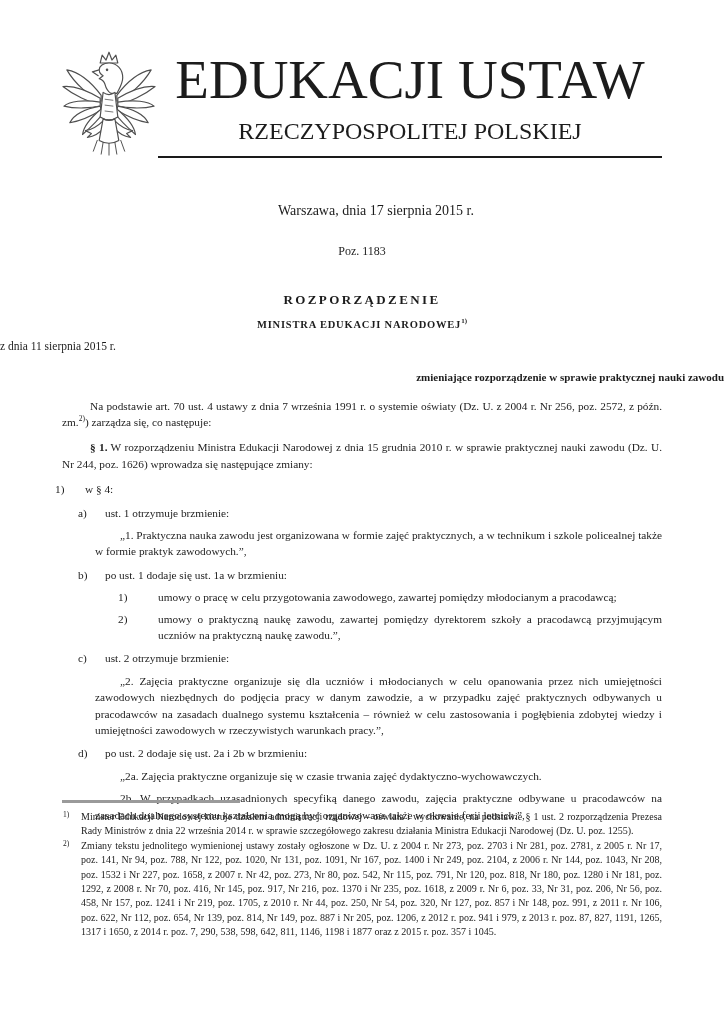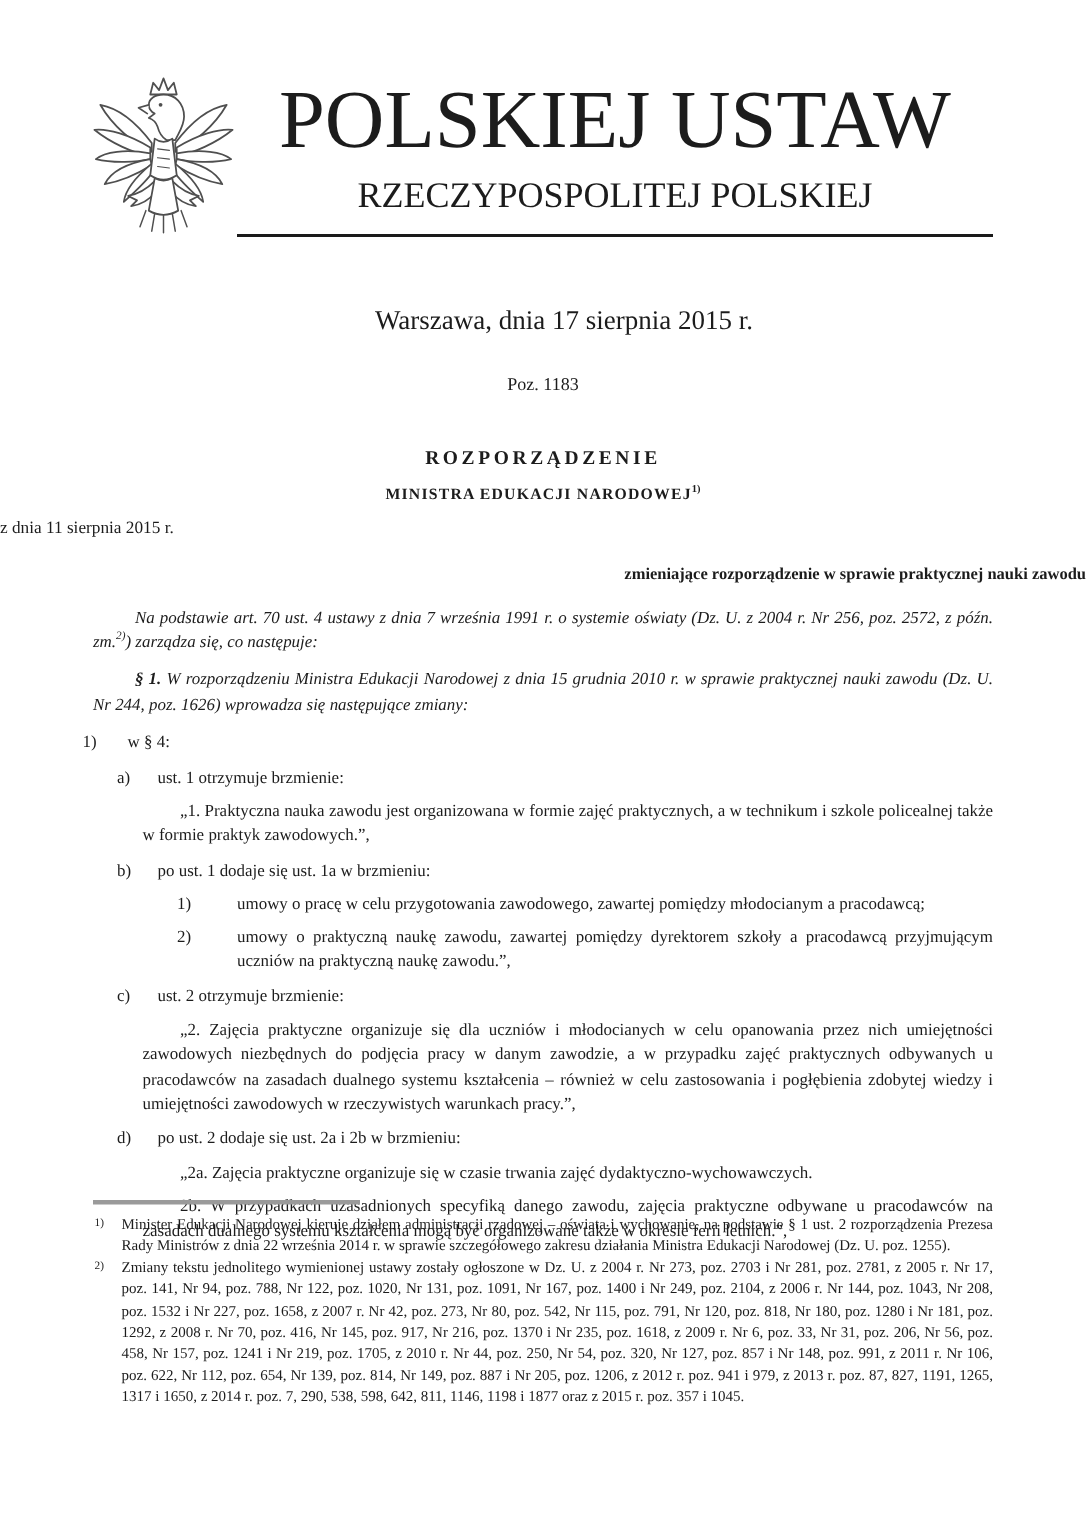--- a/index.html
+++ b/index.html
@@ -15,32 +15,32 @@
   .emblem{flex:0 0 98px;}
   .emblem svg{display:block;}
   .masthead-text{
     flex:1;text-align:center;border-bottom:2px solid #1a1a1a;
     padding-bottom:13px;margin-top:2px;
   }
   .title1{font-size:55px;line-height:1;white-space:nowrap;}
   .title2{font-size:24px;line-height:1;margin-top:12px;white-space:nowrap;}
 
   
-  .date-line{text-align:center;font-size:18px;margin-top:29px;padding-left:28px;}
+  .date-line{text-align:center;font-size:14px;margin-top:29px;padding-left:28px;}
   .poz{text-align:center;font-size:12px;margin-top:25px;}
   .act-type{text-align:center;font-size:13px;font-weight:bold;letter-spacing:2.4px;margin-top:33px;}
   .act-issuer{text-align:center;font-size:10.5px;font-weight:bold;letter-spacing:0.8px;margin-top:9px;}
   .act-issuer sup{font-size:7px;letter-spacing:0;}
   .act-date{font-size:11.5px;margin-top:10px;}
   .act-subject{text-align:right;font-size:11px;font-weight:bold;margin-top:19px;}
 
   
   .body-text{margin:15px 62px 0 62px;font-size:11.3px;line-height:16.4px;}
   .body-text sup{font-size:7.5px;line-height:0;}
-  p.para{margin:9px 0;text-align:justify;text-indent:28px;font-style:italic;}
+  p.para{margin:9px 0;text-align:justify;text-indent:28px;}
   .li{display:flex;margin:7px 0 6px 0;}
   .li .marker{flex:0 0 auto;}
   .l1{margin-left:-7px;}
   .l1 > .marker{width:30px;}
   .letters{margin-left:16px;}
   .letter-row{display:flex;margin:7px 0 6px 0;}
   .letter-row .marker{flex:0 0 27px;}
   .quote{margin:6px 0 6px 17px;text-align:justify;text-indent:25px;}
   .subitem{display:flex;margin:5px 0 5px 40px;}
   .subitem .marker{flex:0 0 40px;}
@@ -83,21 +83,21 @@
         <path d="M46 50 l8 1 M46 56 l8 1 M46 62 l8 1" stroke-width="0.8"></path>
 
         <path d="M44 72 c-6 6 -12 9 -18 10 l6 3 -4 4 c6 -1 12 -4 16 -9" fill="#fff"></path>
         <path d="M56 72 c6 6 12 9 18 10 l-6 3 4 4 c-6 -1 -12 -4 -16 -9" fill="#fff"></path>
 
         <path d="M44 70 l-4 22 c7 4 13 4 20 0 l-4 -22 c-4 2 -8 2 -12 0 z" fill="#fff"></path>
         <path d="M38 92 l-4 11 M44 94 l-2 12 M50 95 v12 M56 94 l2 12 M62 92 l4 11" stroke-width="1"></path>
       </svg>
     </div>
     <div class="masthead-text">
-      <div class="title1">POLSKIEJ USTAW</div>
+      <div class="title1">EDUKACJI USTAW</div>
       <div class="title2">RZECZYPOSPOLITEJ POLSKIEJ</div>
     </div>
   </header>
 
   <div class="date-line">Warszawa, dnia 17 sierpnia 2015 r.</div>
   <div class="poz">Poz. 1183</div>
   <div class="act-type">ROZPORZĄDZENIE</div>
   <div class="act-issuer"><span>MINISTRA EDUKACJI NARODOWEJ</span><sup>1)</sup></div>
   <div class="act-date">z dnia 11 sierpnia 2015 r.</div>
   <div class="act-subject">zmieniające rozporządzenie w sprawie praktycznej nauki zawodu</div>

